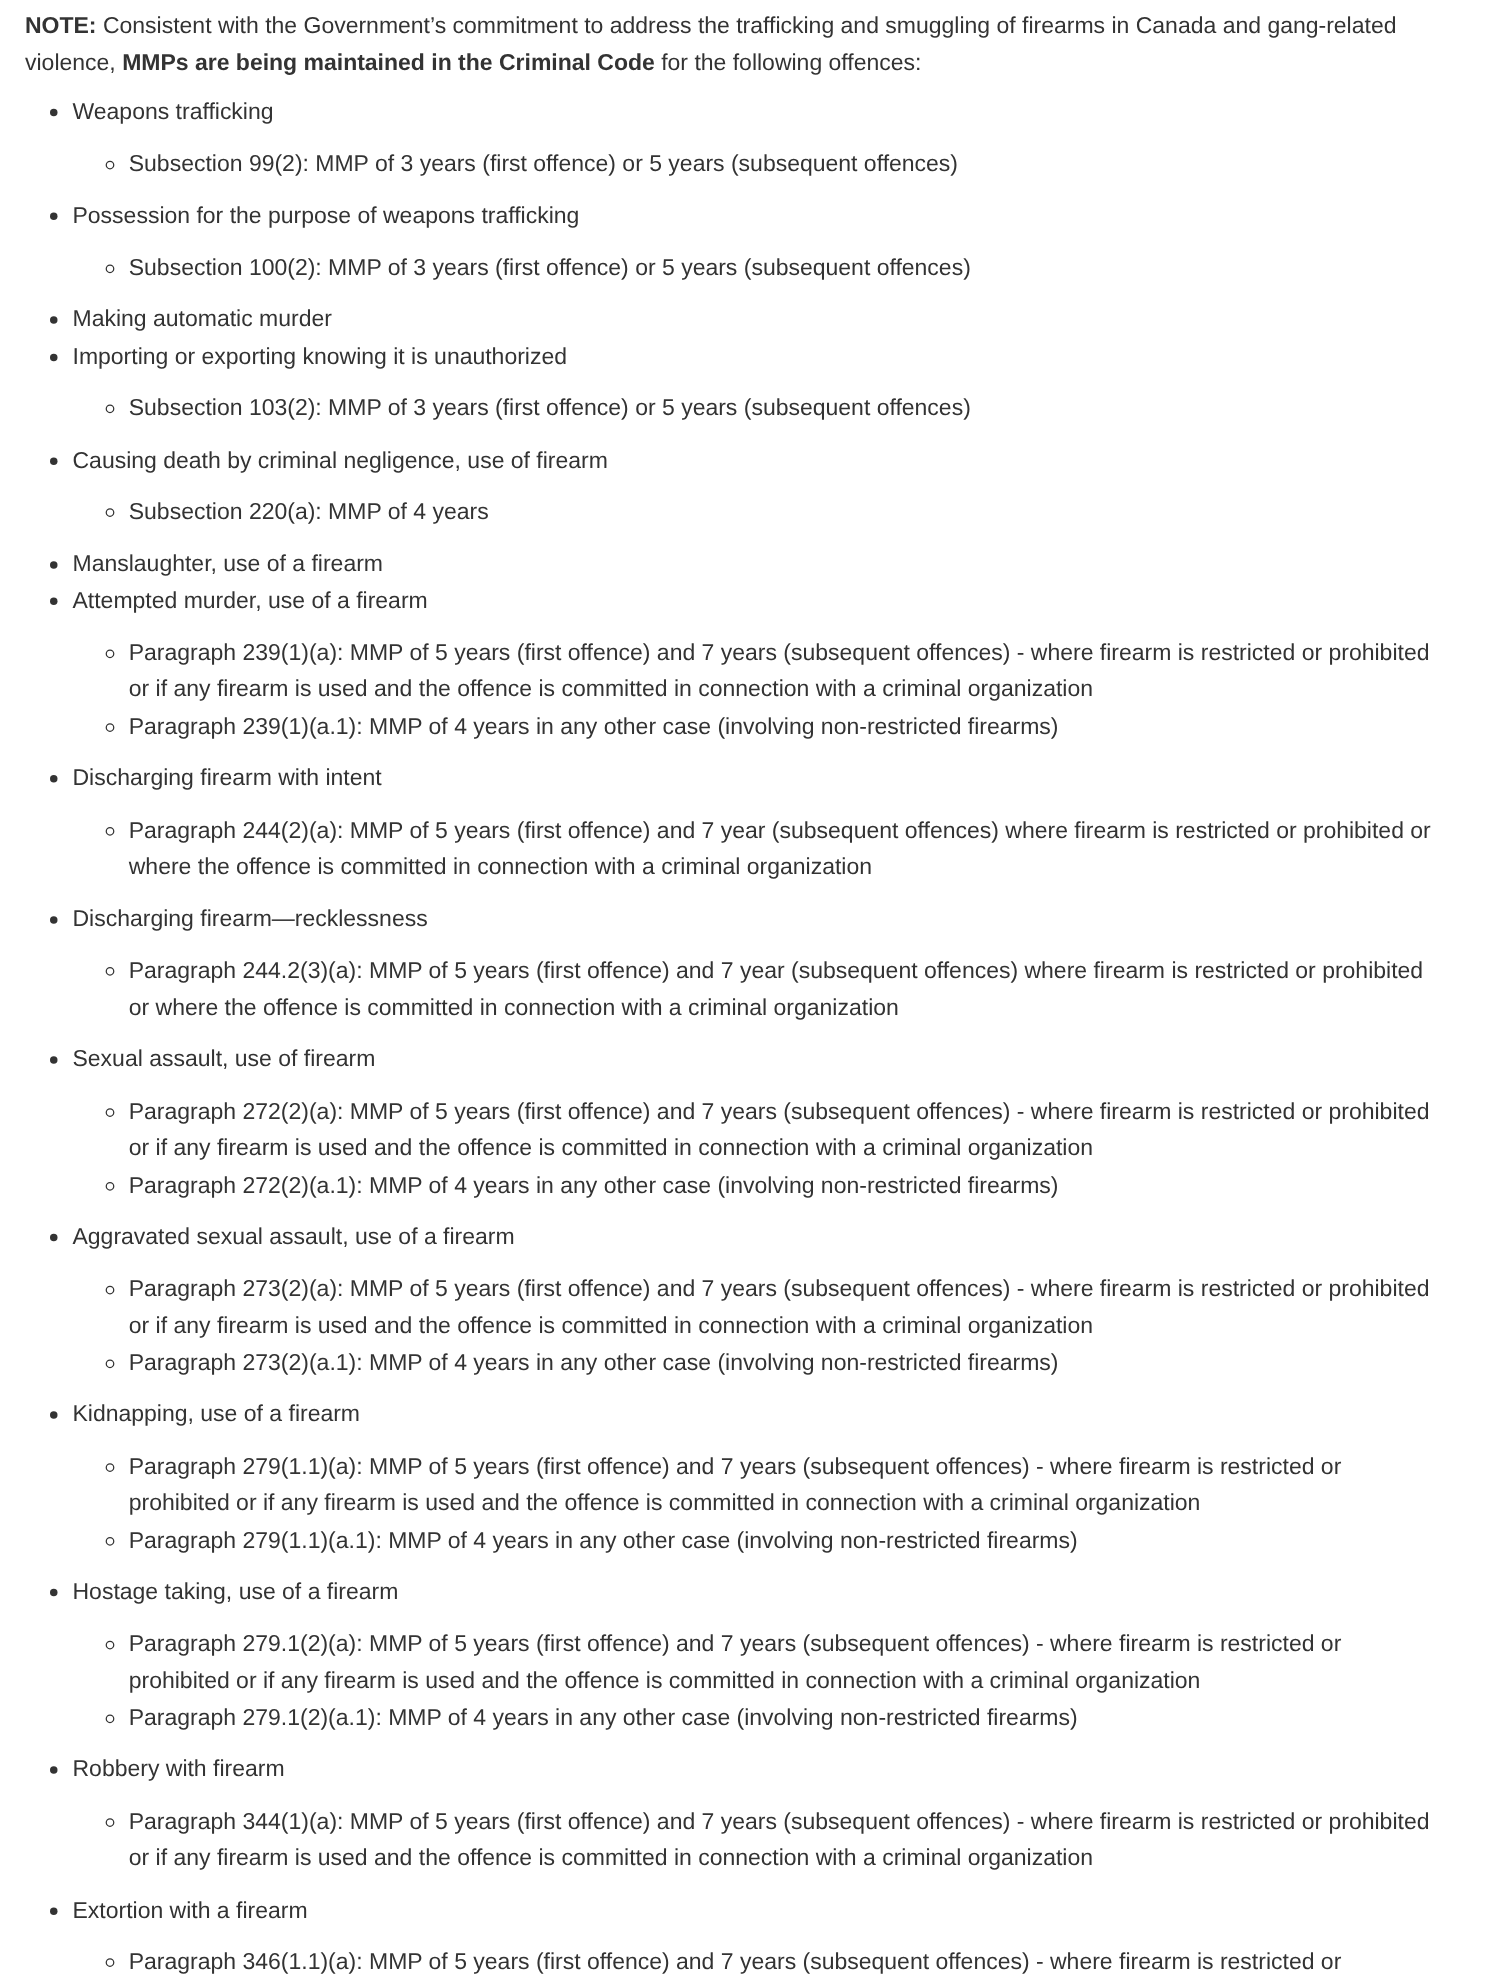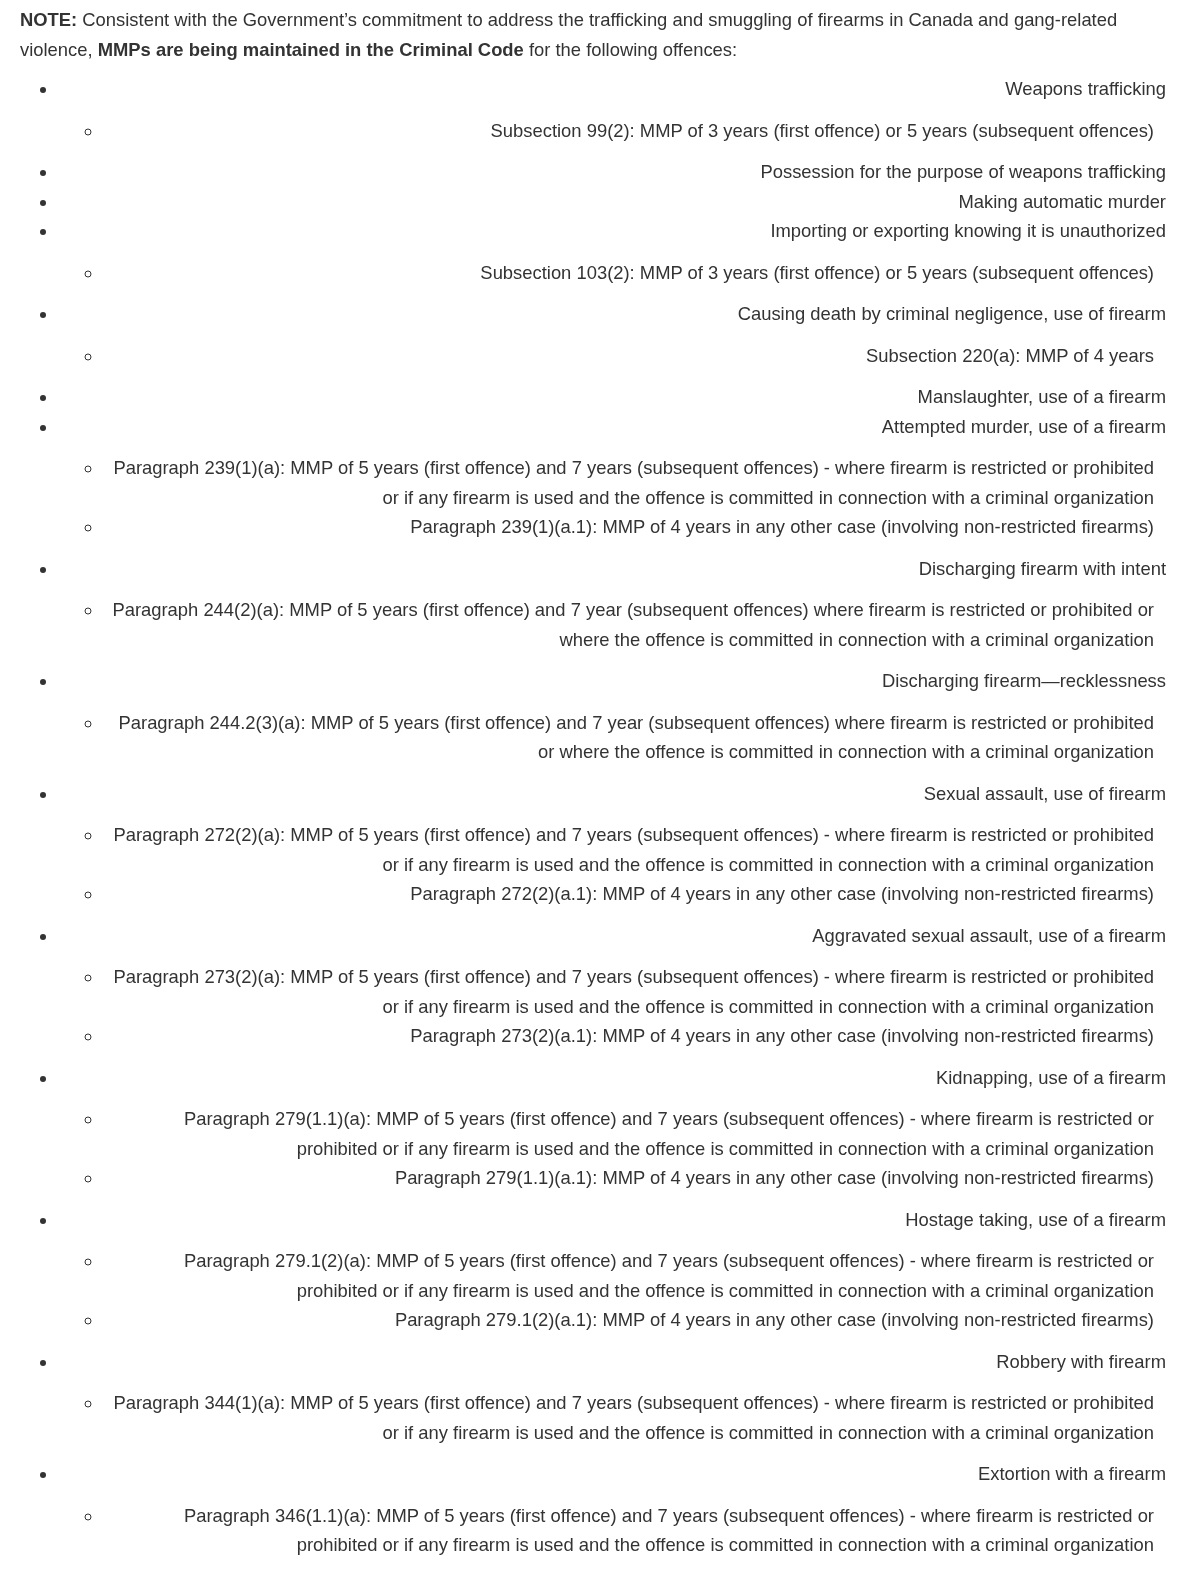--- a/index.html
+++ b/index.html
@@ -26,39 +26,42 @@
   ul.offences {
     list-style-type: disc;
     margin: 0;
     padding-left: 38px;
   }
   ul.provisions {
     list-style-type: circle;
     margin: 12px;
     padding-left: 33px;
   }
-  li { margin: 0; padding: 0; text-align: right; }
+  li { margin: 0; padding: 0; }
   li::marker { color: #333333; }
 </style>
 </head>
 <body>
 
 <p class="note"><strong>NOTE:</strong><span> Consistent with the Government’s commitment to address the trafficking and smuggling of firearms in Canada and gang-related violence, </span><strong>MMPs are being maintained in the </strong><strong class="italic">Criminal Code</strong><span> for the following offences:</span></p>
 
 <ul class="offences">
 
   <li class="offence">
     <span>Weapons trafficking</span>
     <ul class="provisions">
       <li><span>Subsection 99(2): MMP of 3 years (first offence) or 5 years (subsequent offences)</span></li>
     </ul>
   </li>
 
   <li class="offence">
     <span>Possession for the purpose of weapons trafficking</span>
+    <ul class="provisions">
+      <li><span>Subsection 100(2): MMP of 3 years (first offence) or 5 years (subsequent offences)</span></li>
+    </ul>
   </li>
 
   <li class="offence">
     <span>Making automatic murder</span>
   </li>
 
   <li class="offence">
     <span>Importing or exporting knowing it is unauthorized</span>
     <ul class="provisions">
       <li><span>Subsection 103(2): MMP of 3 years (first offence) or 5 years (subsequent offences)</span></li>

